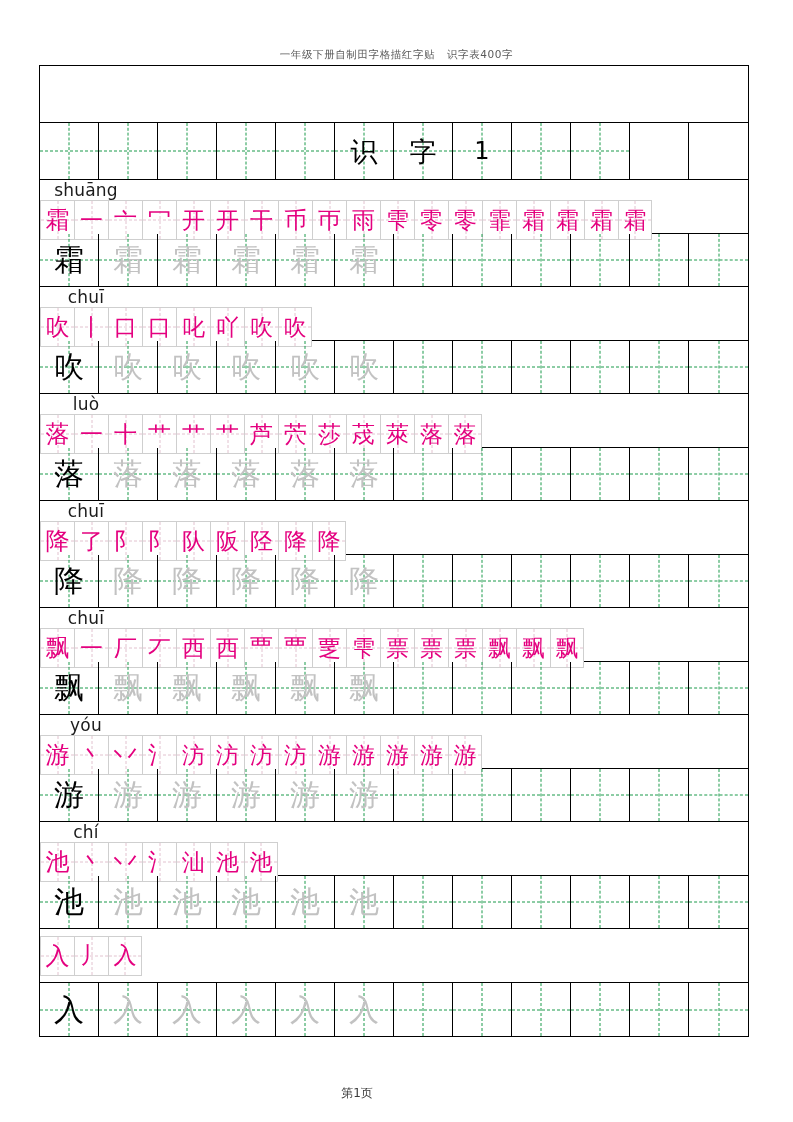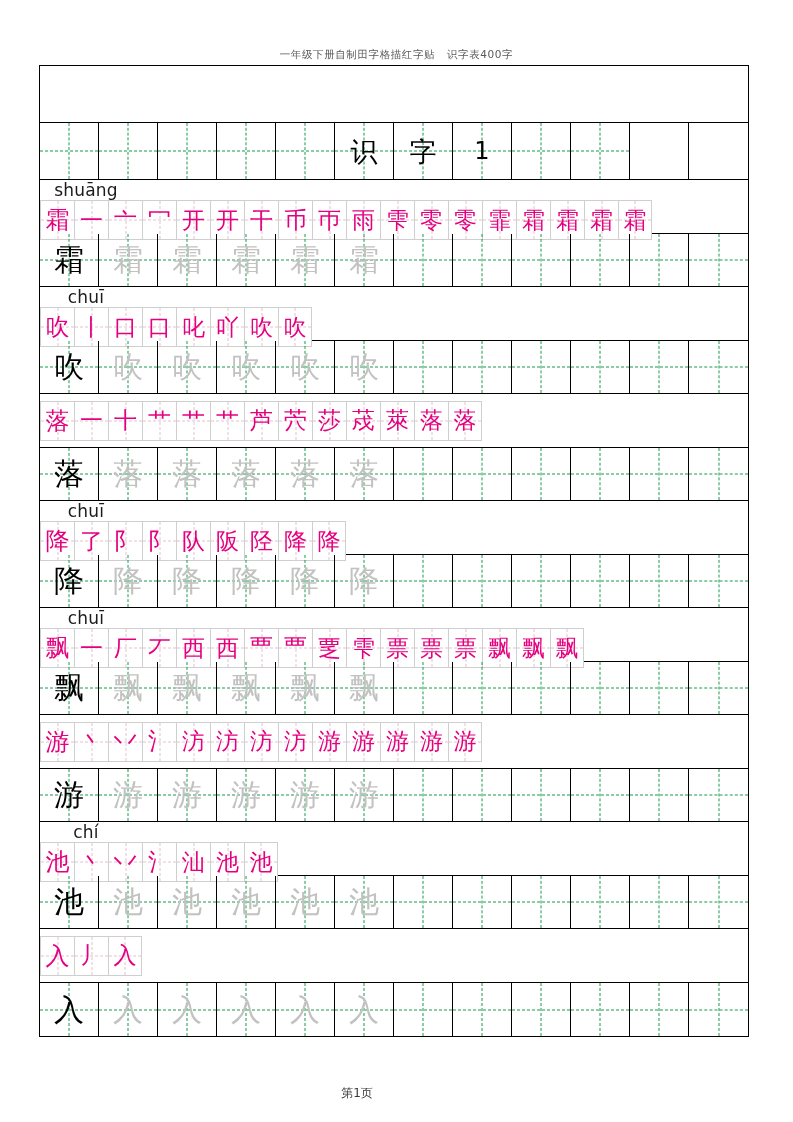--- a/index.html
+++ b/index.html
@@ -397,20 +397,21 @@
             <span class="trace-glyph ghost">吹</span>
           </div>
           <div class="trace-cell"></div>
           <div class="trace-cell"></div>
           <div class="trace-cell"></div>
           <div class="trace-cell"></div>
           <div class="trace-cell"></div>
           <div class="trace-cell"></div>
         </div>
         <div class="row row-stroke">
+          <div class="pinyin">luò</div>
           <div class="stroke-strip">
             <div class="stroke-cell">
               <span class="stroke-glyph first">落</span>
             </div>
             <div class="stroke-cell">
               <span class="stroke-glyph">一</span>
             </div>
             <div class="stroke-cell">
               <span class="stroke-glyph">十</span>
             </div>
@@ -606,20 +607,21 @@
             <span class="trace-glyph ghost">飘</span>
           </div>
           <div class="trace-cell"></div>
           <div class="trace-cell"></div>
           <div class="trace-cell"></div>
           <div class="trace-cell"></div>
           <div class="trace-cell"></div>
           <div class="trace-cell"></div>
         </div>
         <div class="row row-stroke">
+          <div class="pinyin">yóu</div>
           <div class="stroke-strip">
             <div class="stroke-cell">
               <span class="stroke-glyph first">游</span>
             </div>
             <div class="stroke-cell">
               <span class="stroke-glyph">丶</span>
             </div>
             <div class="stroke-cell">
               <span class="stroke-glyph">丷</span>
             </div>

